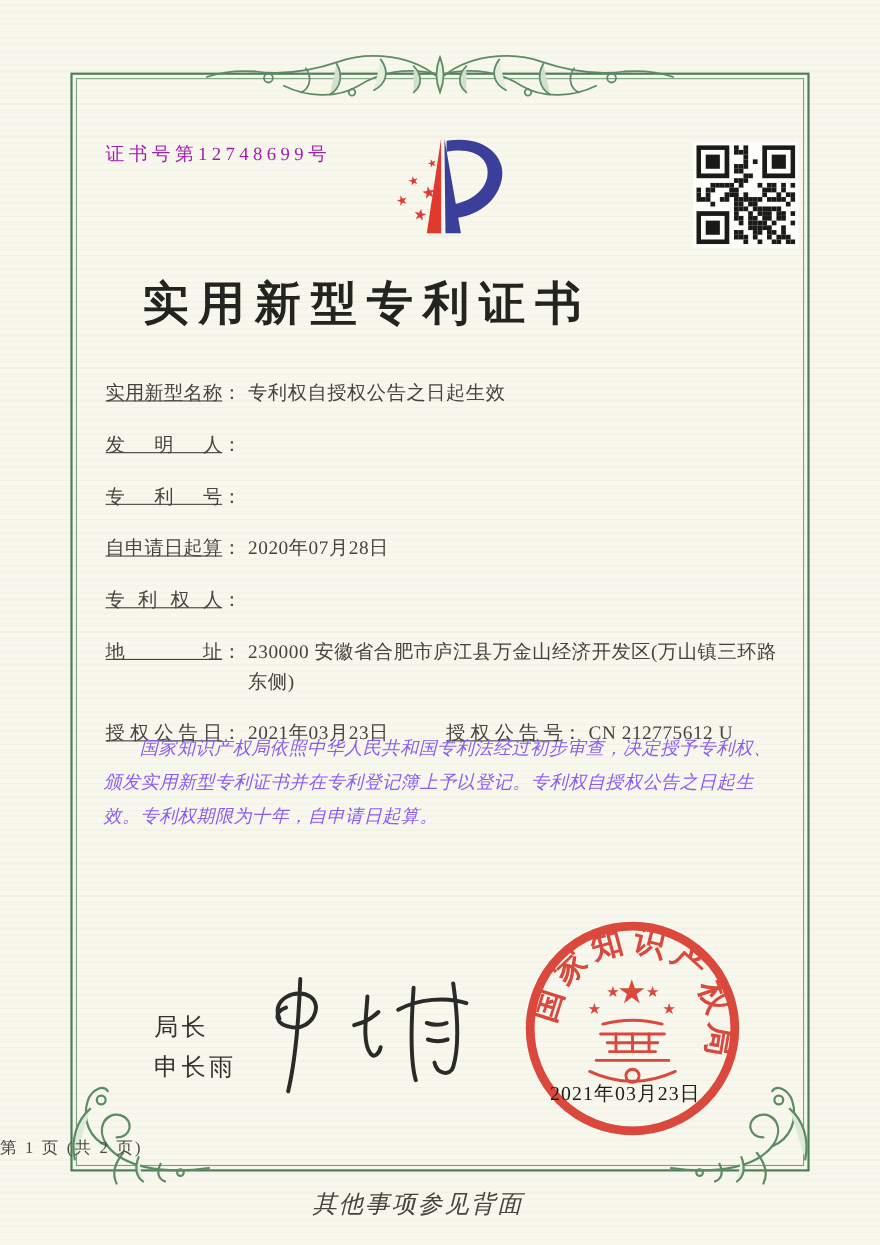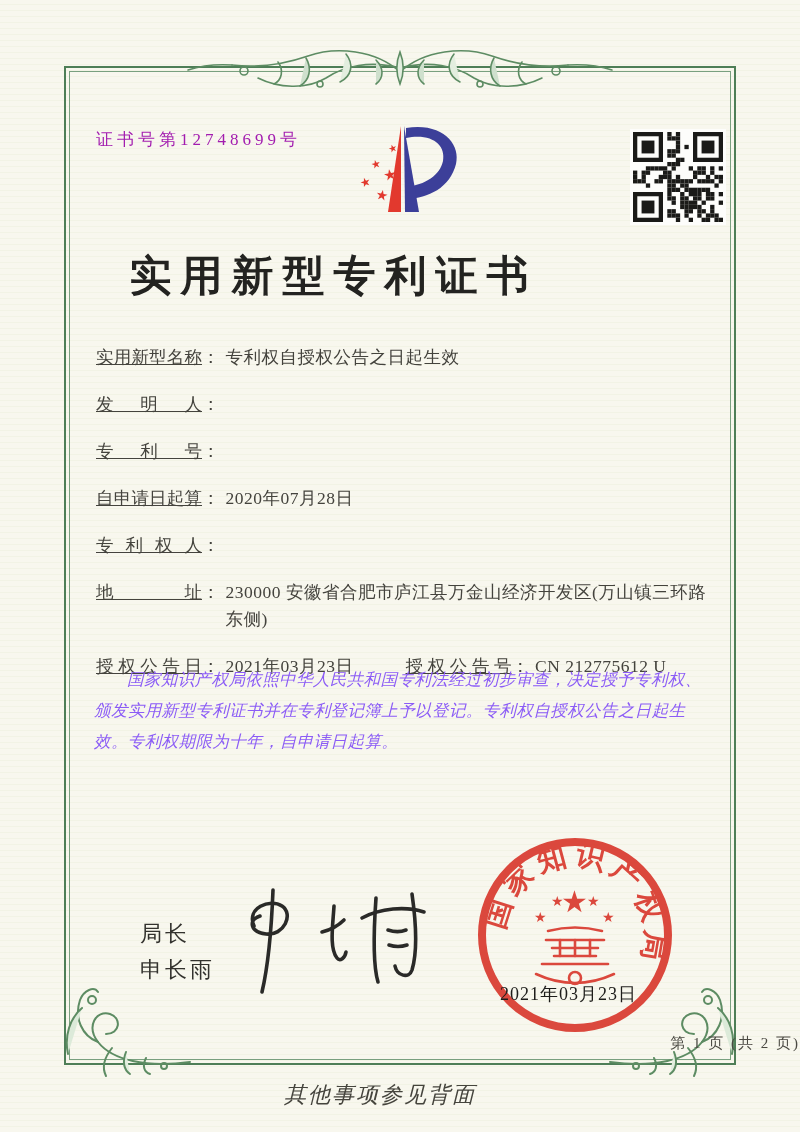--- a/index.html
+++ b/index.html
@@ -37,21 +37,21 @@
     font-size:16.5px;line-height:31px;font-style:italic;color:#8b5cf6;letter-spacing:0.4px;}
   .paragraphs p{margin:0;text-indent:2em;}
   
   .signer{position:absolute;left:96px;top:916px;font-size:22px;line-height:36px;color:#33322e;letter-spacing:3px;margin-left:44px;}
   .signature{position:absolute;left:224px;top:882px;width:205px;height:115px;}
   
   .seal{position:absolute;left:468px;top:828px;width:214px;height:214px;opacity:0.92;}
   .seal-date{position:absolute;left:486px;top:982px;width:165px;text-align:center;
     font-size:18px;color:#1e1d1b;letter-spacing:1px;z-index:5;}
   
-  .page-number{position:absolute;left:0;top:1034px;width:800px;text-align:right;
+  .page-number{position:absolute;left:0;top:1034px;width:800px;text-align:left;
     font-size:15px;color:#4a4942;letter-spacing:2px;}
   .back-note{position:absolute;left:0;top:1080px;width:760px;text-align:center;
     font-size:22px;font-style:italic;color:#45443d;letter-spacing:2px;}
 </style>
 </head>
 <body>
 
 <div class="outer-frame">
   <div class="inner-frame"></div>
 </div>

